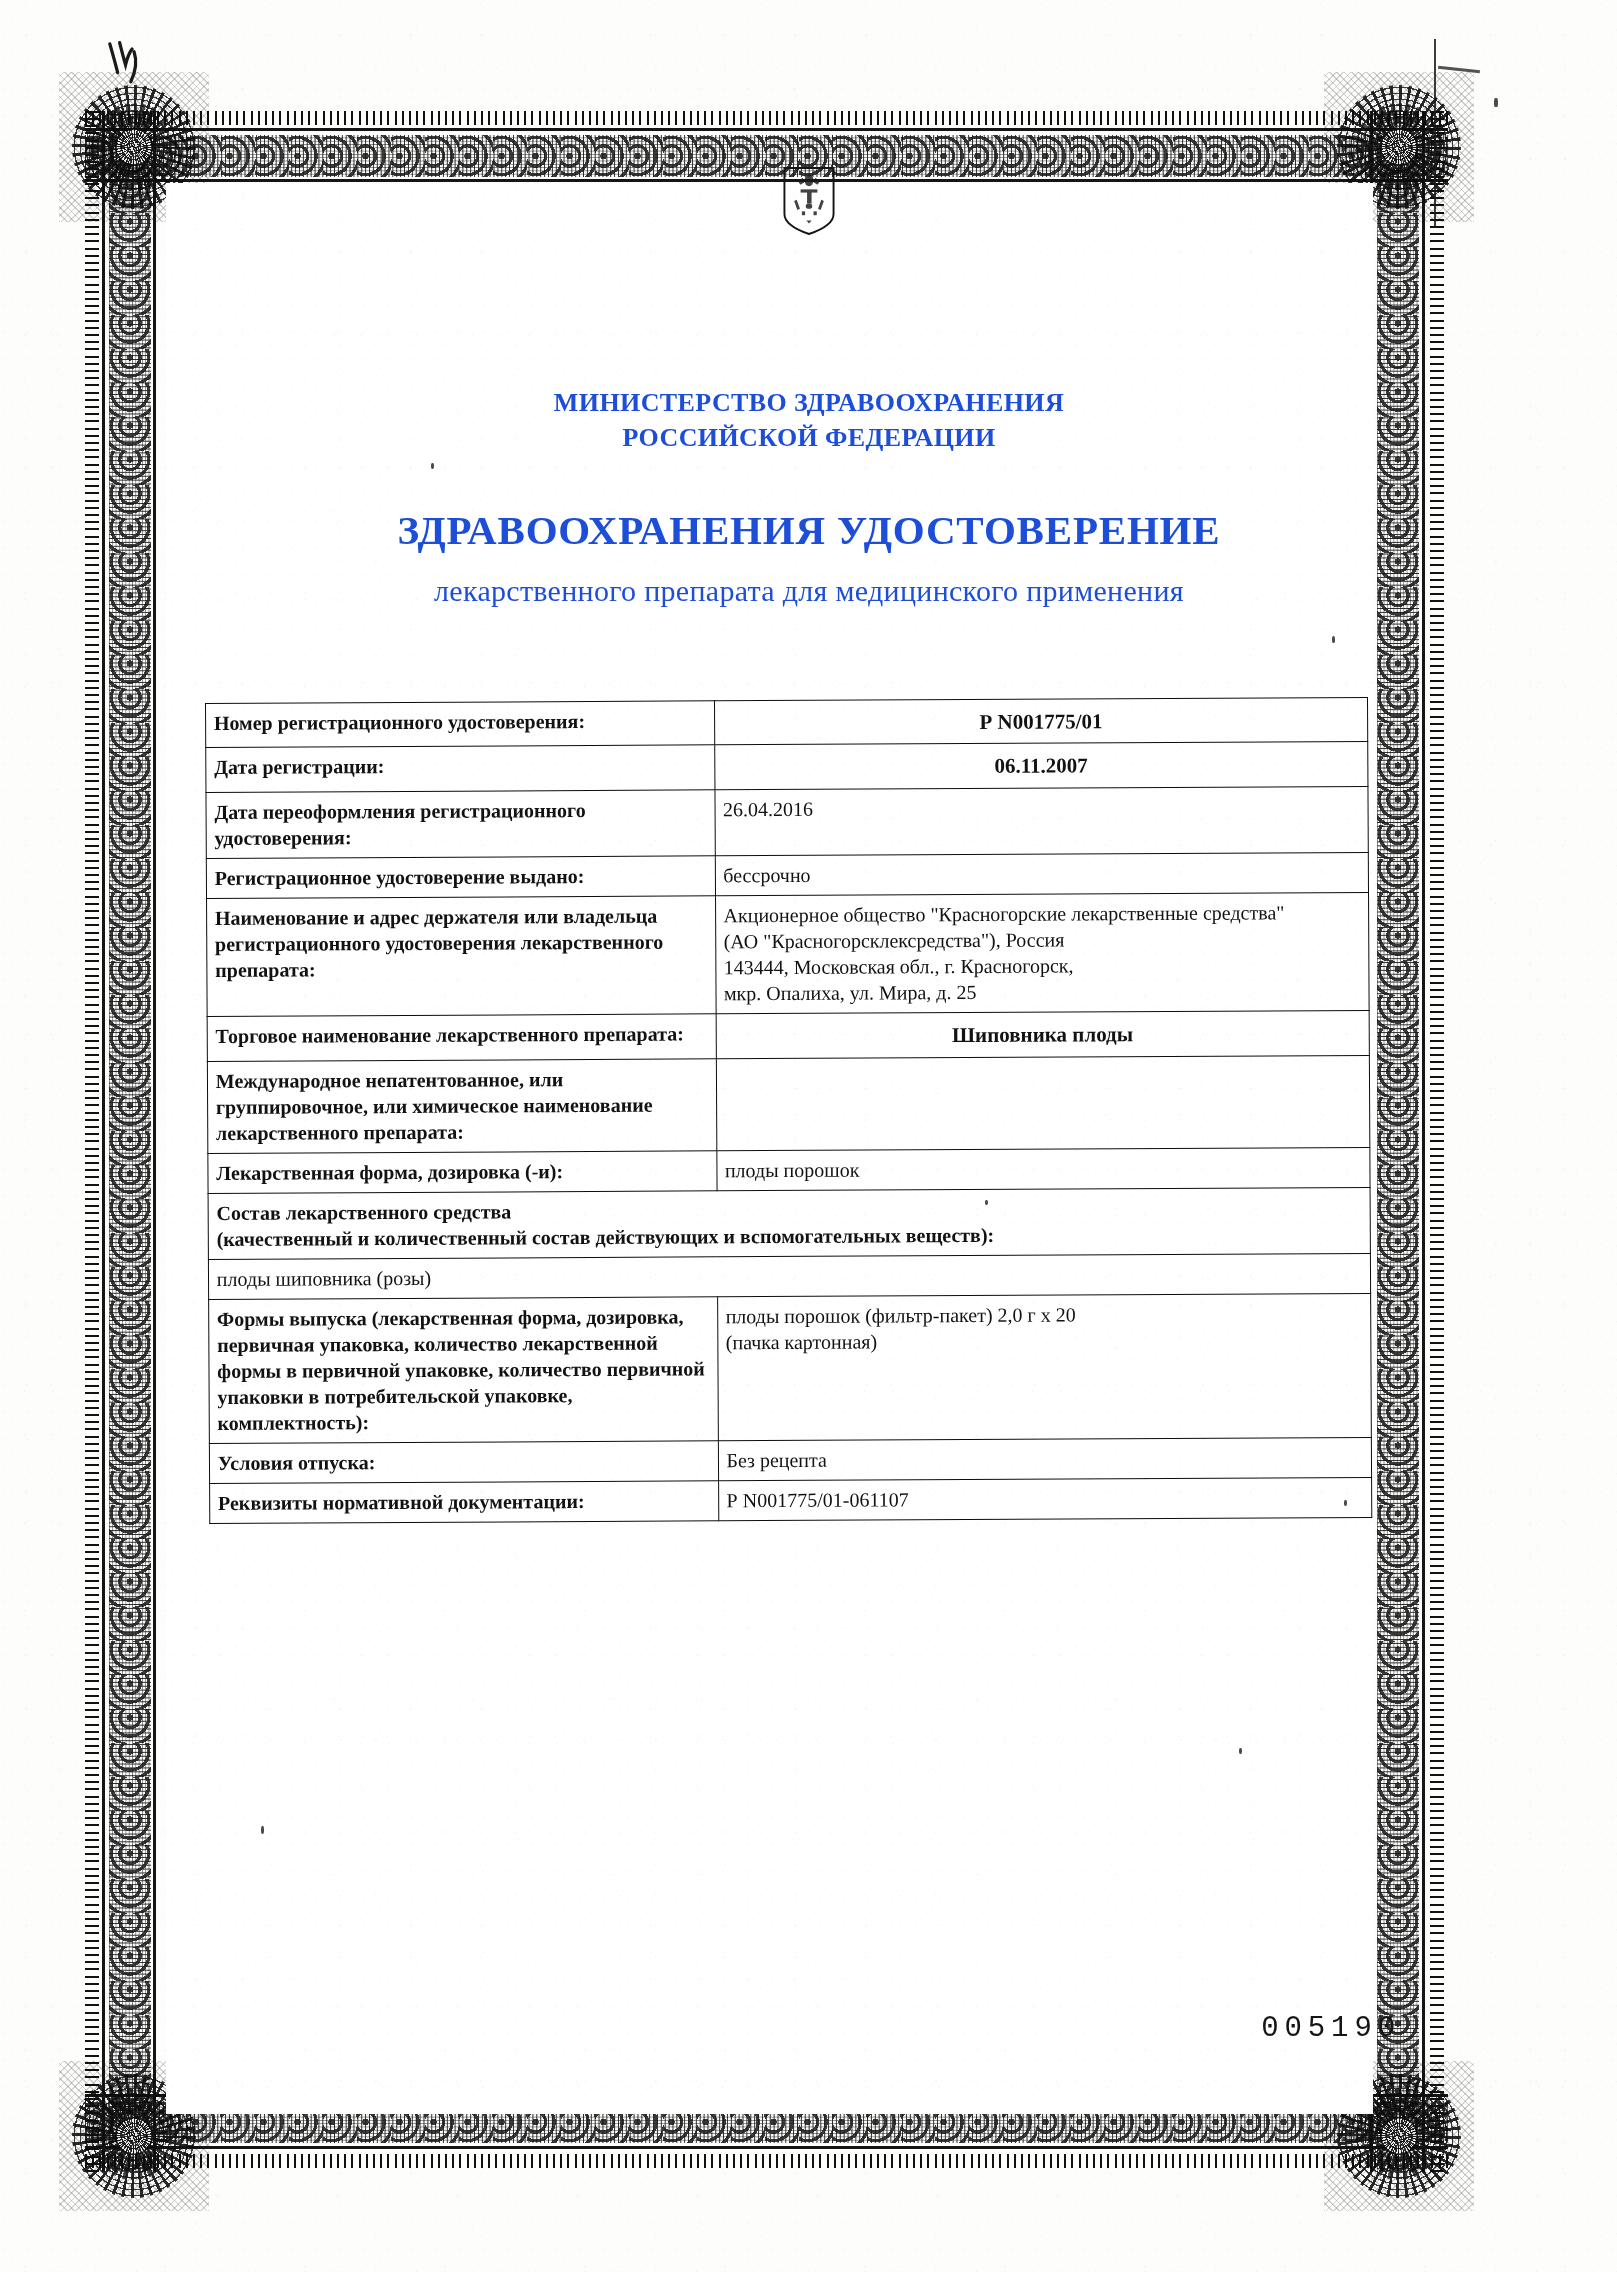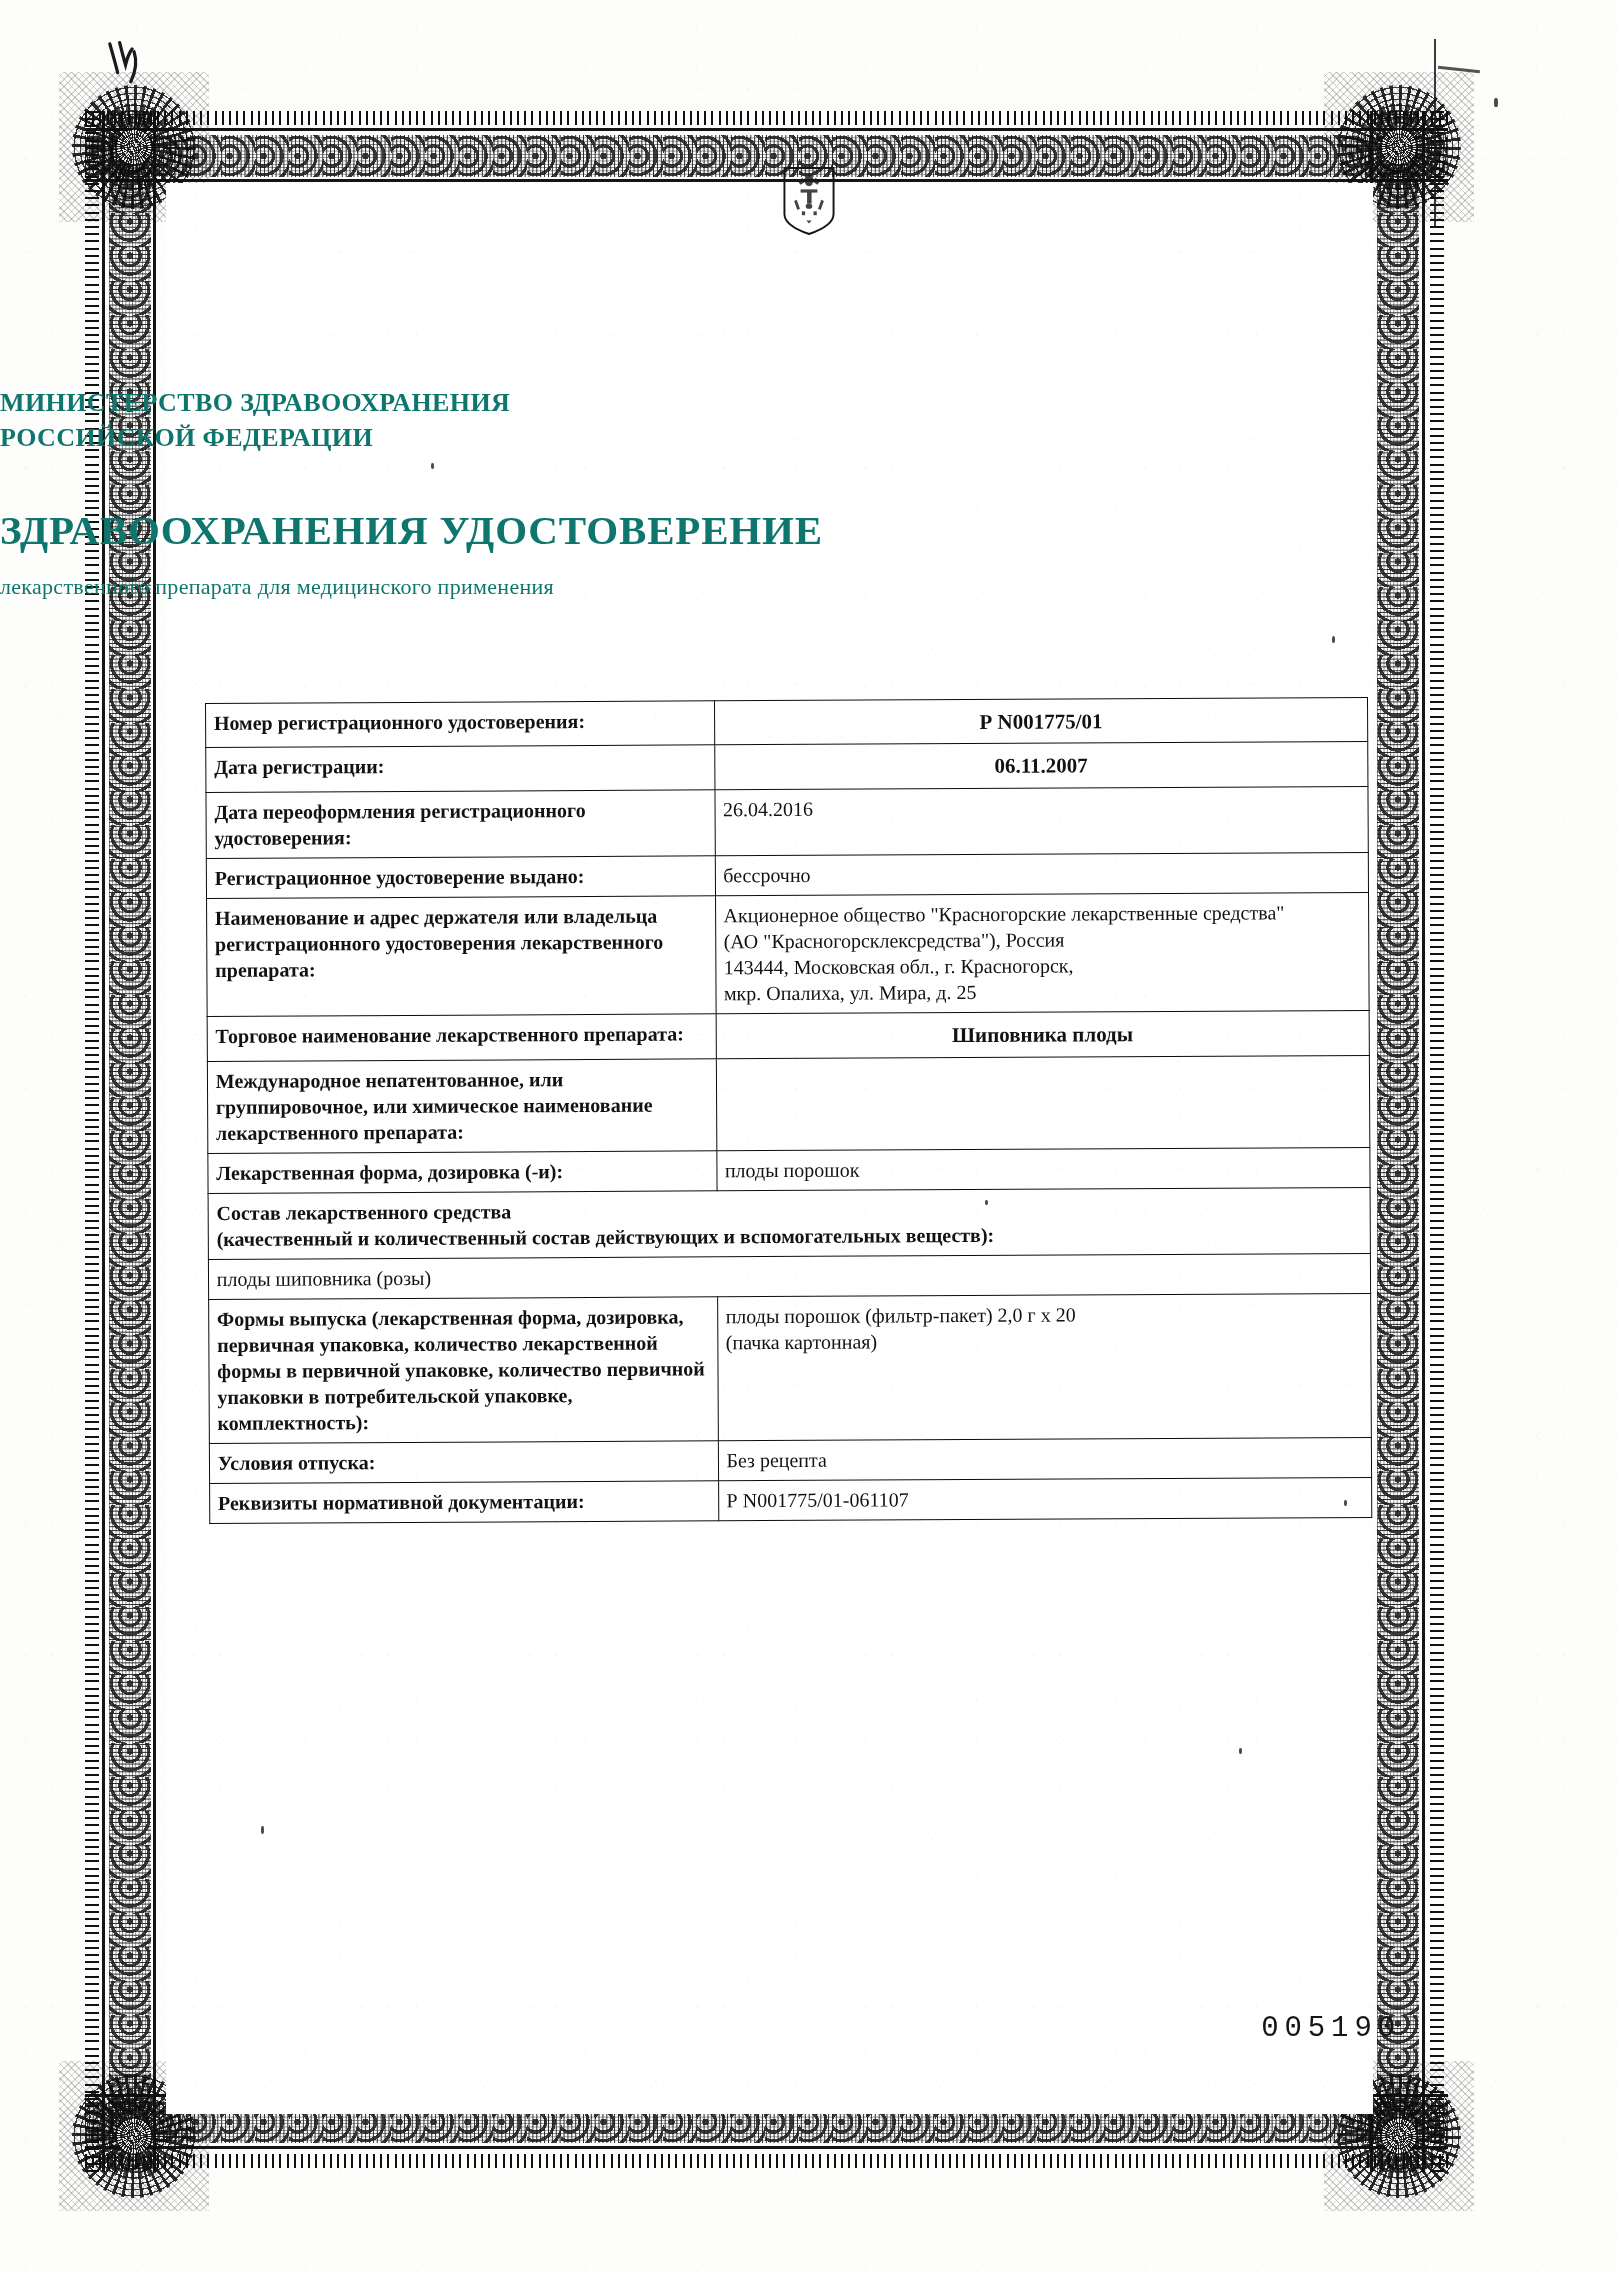--- a/index.html
+++ b/index.html
@@ -85,27 +85,27 @@
     position:absolute;left:166px;top:183px;width:1207px;height:1931px;
     background:#ffffff;z-index:10;
   }
 
   .emblem{
     position:absolute;left:50%;transform:translateX(-50%);top:166px;
     width:53px;height:70px;z-index:12;
   }
 
   .hdr{
-    position:absolute;left:0;width:100%;text-align:left;z-index:12;
-    color:#0f766e;
+    position:absolute;left:0;width:100%;text-align:center;z-index:12;
+    color:#1d4ed8;
   }
   #minTitle1{top:388px;font-size:26px;font-weight:700;letter-spacing:0.4px;}
   #minTitle2{top:423px;font-size:26px;font-weight:700;letter-spacing:0.4px;}
   #docTitle{top:506px;font-size:41px;font-weight:700;letter-spacing:0.8px;}
-  #docSub  {top:574px;font-size:22px;font-weight:400;letter-spacing:0.3px;}
+  #docSub  {top:574px;font-size:30px;font-weight:400;letter-spacing:0.3px;}
 
   
   #tbl{
     position:absolute;left:205px;top:703px;width:1163px;z-index:14;
     border-collapse:collapse;table-layout:fixed;
     transform:rotate(-0.30deg);transform-origin:left top;
   }
   #tbl td{
     border:1.3px solid #0d0d0d;
     padding:5.9px 7.8px 7.2px 7.8px;

